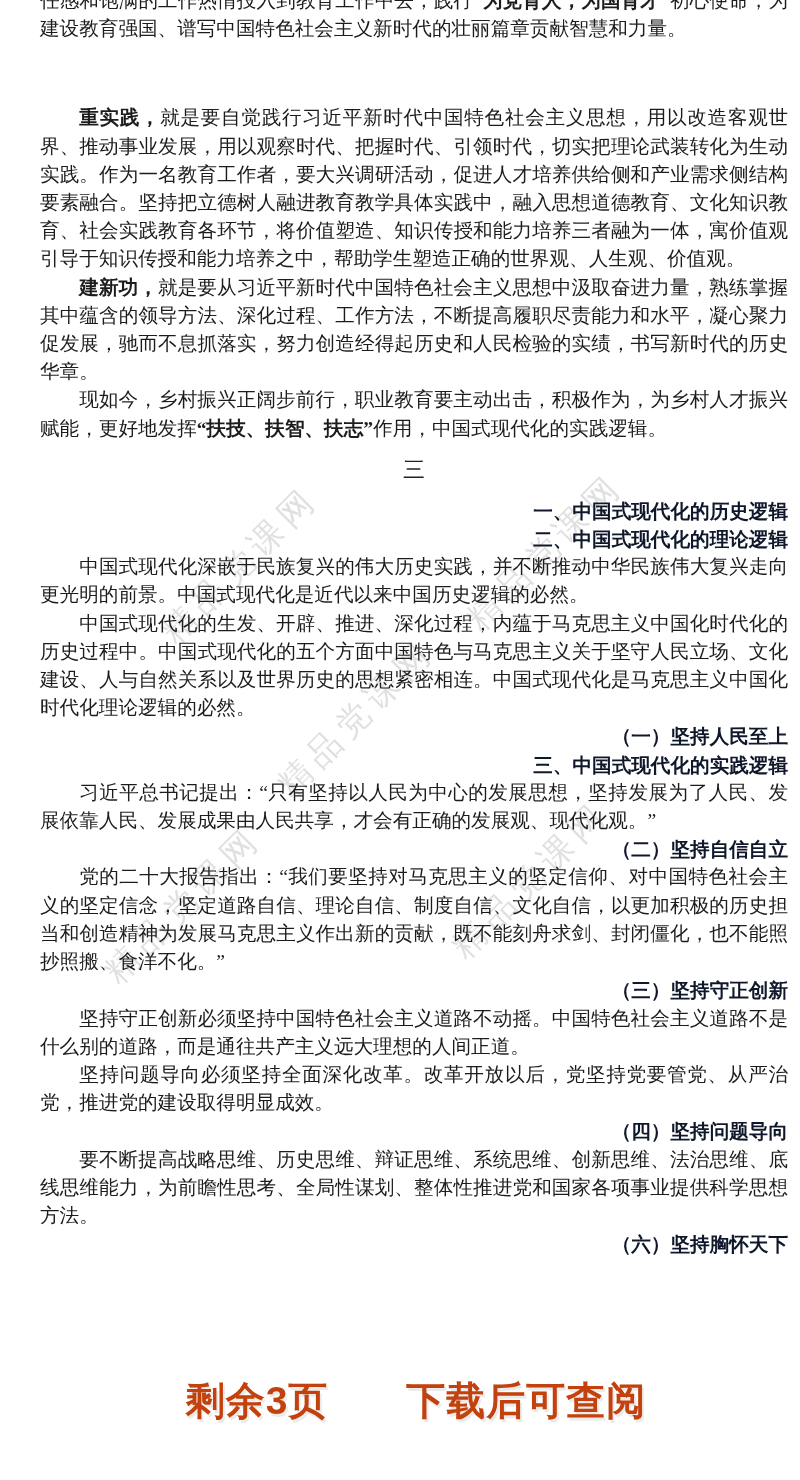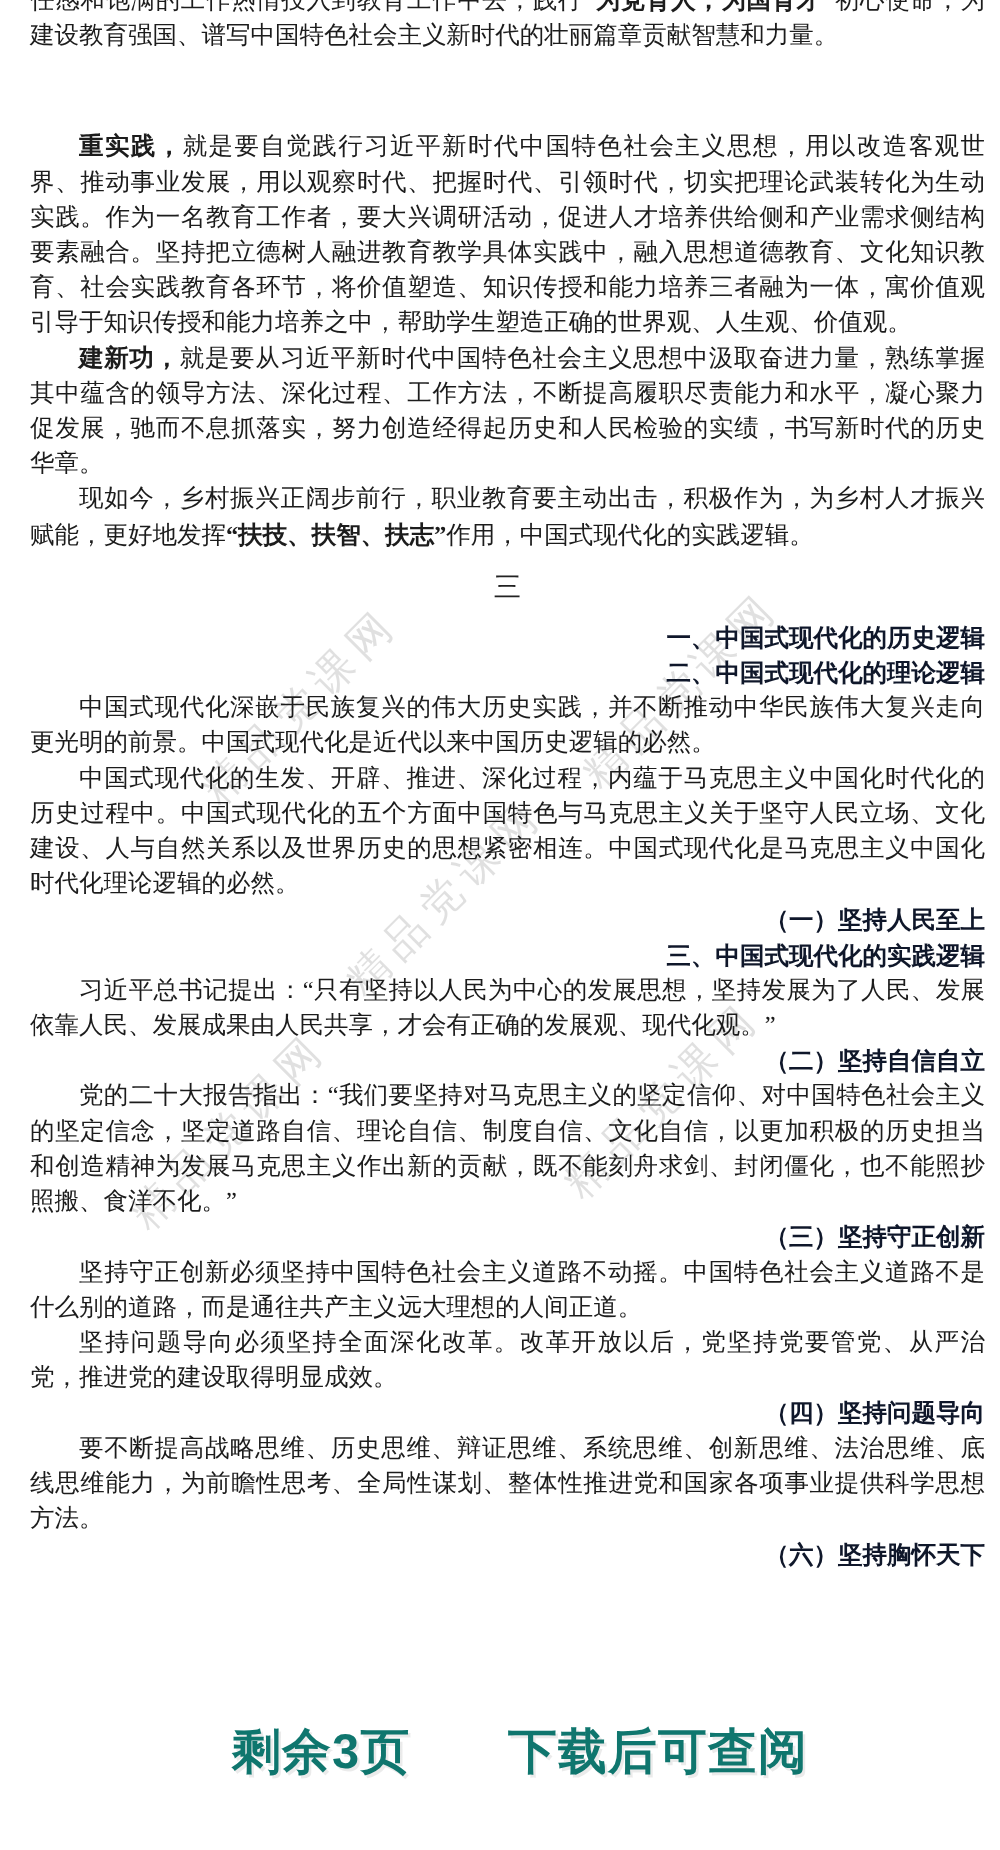--- a/index.html
+++ b/index.html
@@ -28,20 +28,21 @@
     letter-spacing: 7px;
     white-space: nowrap;
     font-weight: 400;
   }
   .doc {
     position: absolute; inset: 0;
     z-index: 1;
     box-sizing: border-box;
     padding: 0 12px 0 24px;
     overflow: hidden;
+    margin-left: 16px;
   }
   .blk { margin: 0; }
   .body, .opening {
     font-size: 19.6px;
     line-height: 28.2px;
     color: #1c1c1c;
     text-align: justify;
     text-indent: 2em;
   }
   .opening {
@@ -110,16 +111,16 @@
       <p class="blk body"><span>习近平总书记提出：“只有坚持以人民为中心的发展思想，坚持发展为了人民、发展依靠人民、发展成果由人民共享，才会有正确的发展观、现代化观。”</span></p>
       <p class="blk heading"><span>（二）坚持自信自立</span></p>
       <p class="blk body"><span>党的二十大报告指出：“我们要坚持对马克思主义的坚定信仰、对中国特色社会主义的坚定信念，坚定道路自信、理论自信、制度自信、文化自信，以更加积极的历史担当和创造精神为发展马克思主义作出新的贡献，既不能刻舟求剑、封闭僵化，也不能照抄照搬、食洋不化。”</span></p>
       <p class="blk heading"><span>（三）坚持守正创新</span></p>
       <p class="blk body"><span>坚持守正创新必须坚持中国特色社会主义道路不动摇。中国特色社会主义道路不是什么别的道路，而是通往共产主义远大理想的人间正道。</span></p>
       <p class="blk body"><span>坚持问题导向必须坚持全面深化改革。改革开放以后，党坚持党要管党、从严治党，推进党的建设取得明显成效。</span></p>
       <p class="blk heading"><span>（四）坚持问题导向</span></p>
       <p class="blk body"><span>要不断提高战略思维、历史思维、辩证思维、系统思维、创新思维、法治思维、底线思维能力，为前瞻性思考、全局性谋划、整体性推进党和国家各项事业提供科学思想方法。</span></p>
       <p class="blk heading"><span>（六）坚持胸怀天下</span></p>
     </div>
-  <div class="footer" style="color: #0f766e;">
+  <div class="footer" style="color: #c2410c;">
     <span>剩余3页</span><span class="gap"></span><span>下载后可查阅</span>
   </div>
 </div>
 
 </body></html>

